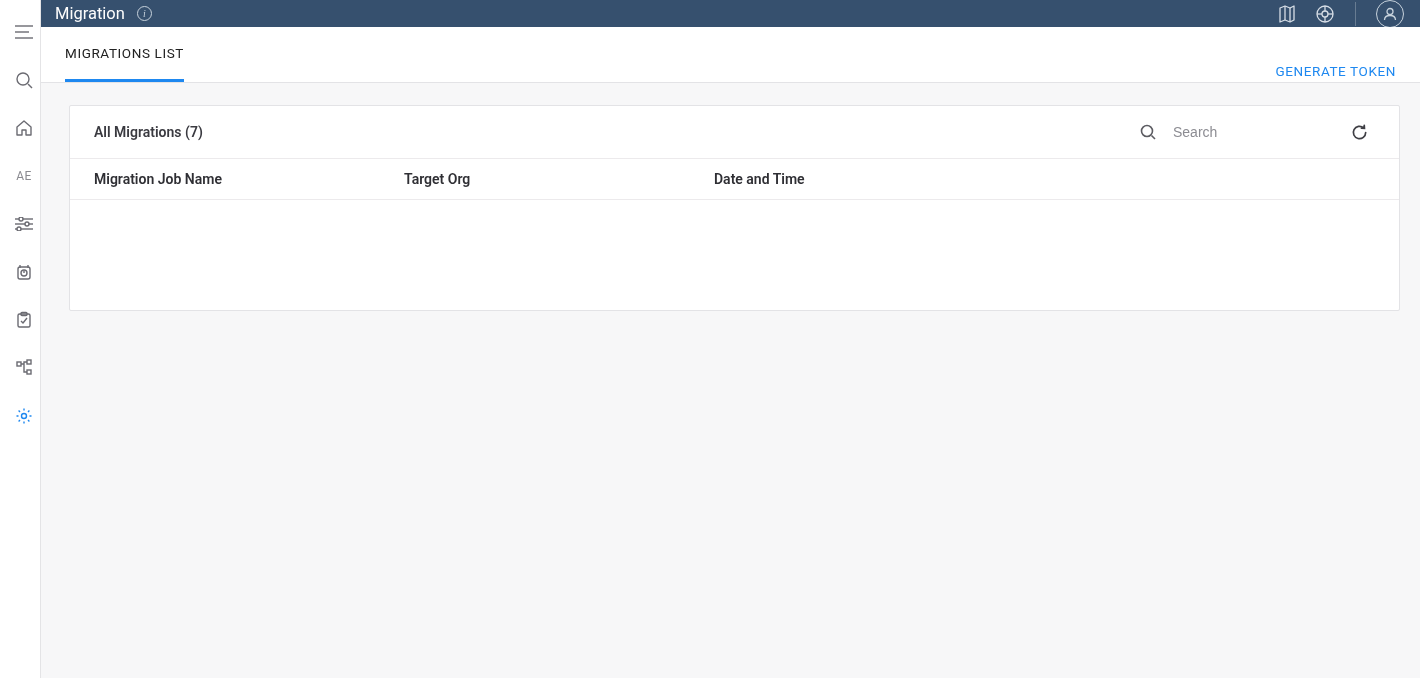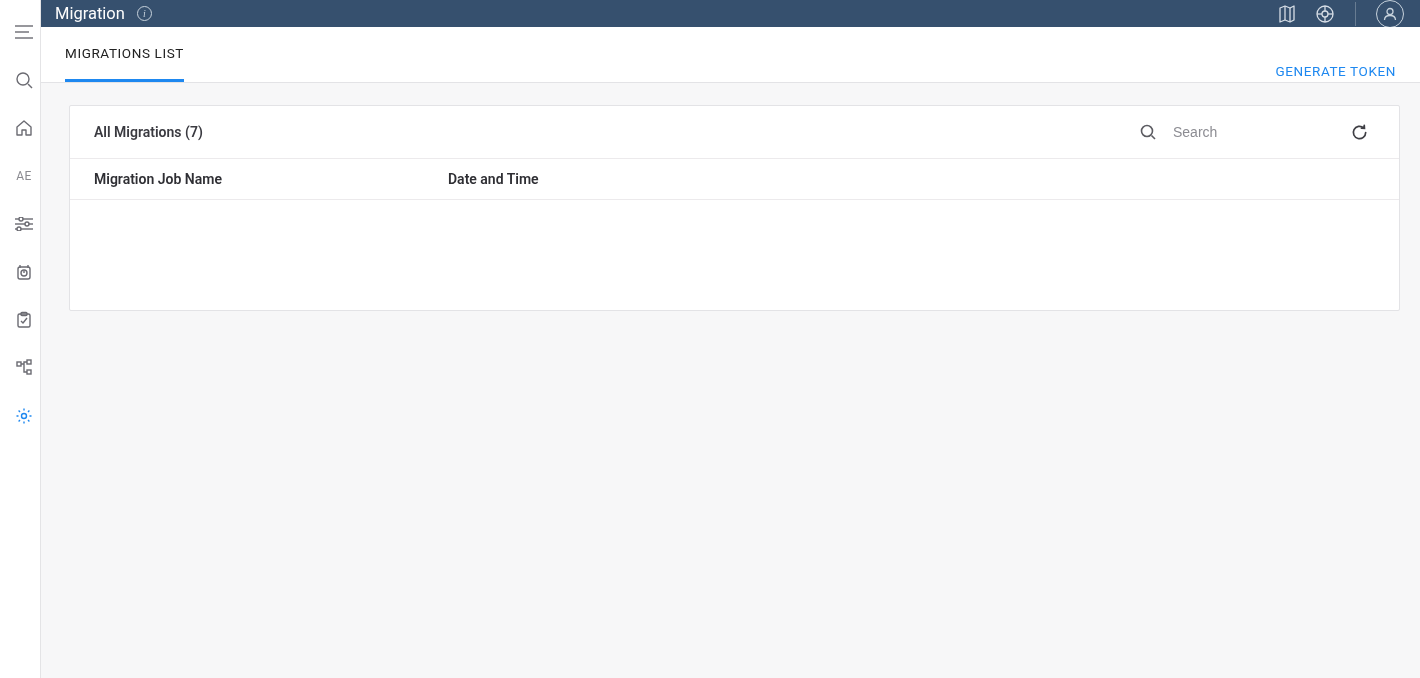--- a/index.html
+++ b/index.html
@@ -135,21 +135,21 @@
 
     .table-head {
       display: flex; align-items: flex-end;
       border-top: 1px solid #eceaec;
       border-bottom: 1px solid #eceaec;
       padding: 12px 24px;
       font-size: 14px; color: #2f2f34; font-weight: 600;
     }
     .col-job { width: 310px; }
     .col-target { width: 310px; }
-    .col-date { width: 310px; margin-left: 44px; }
+    .col-date { width: 310px; }
     .col-status { flex: 1; }
 
     .table-body { height: 110px; }
 
     svg { display: block; }
   </style>
 </head>
 <body>
 
 <div class="app">
@@ -300,20 +300,21 @@
               <svg width="19" height="19" viewBox="0 0 20 20" fill="none" stroke="#3f3f45" stroke-width="1.8" stroke-linecap="round">
                 <path d="M16.5 10 A6.5 6.5 0 1 1 14.3 5.1"></path>
                   <path d="M15 2.5 L15.2 5.6 L12 5.4" fill="#3f3f45"></path>
               </svg>
             </span>
           </div>
         </div>
 
         <div class="table-head">
           <div class="col-job">Migration Job Name</div>
+          <div class="col-target">Target Org</div>
           <div class="col-date">Date and Time</div>
         </div>
 
         <div class="table-body"></div>
 
       </section>
     </div>
 
   </div>
 </div>

